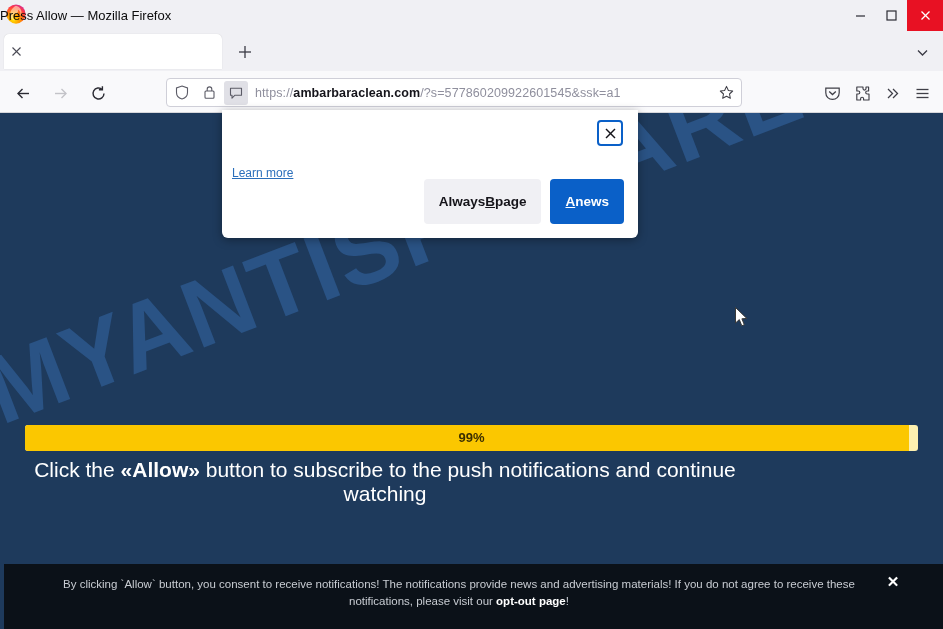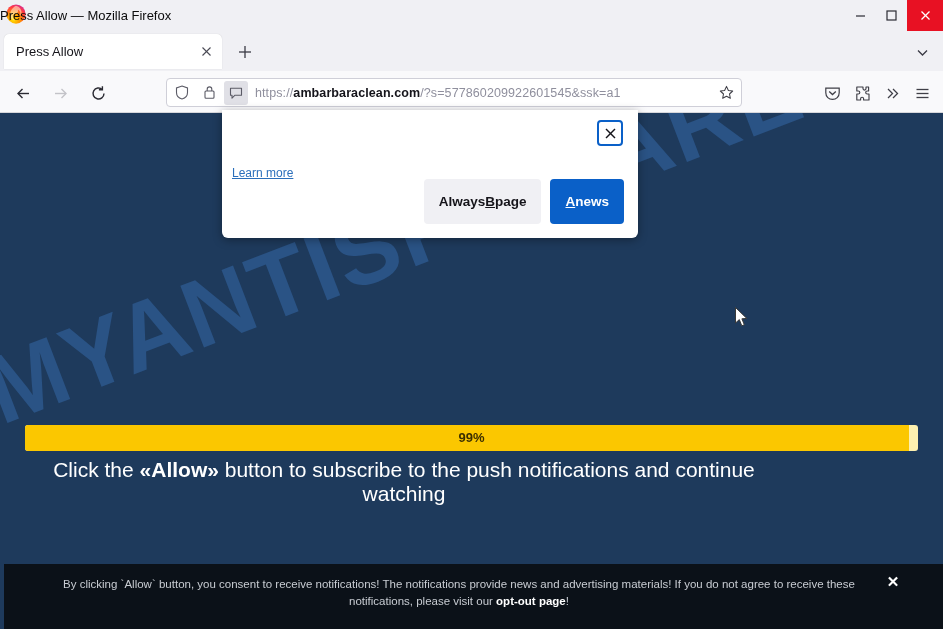--- a/index.html
+++ b/index.html
@@ -167,21 +167,20 @@
     text-align: center;
     font-size: 13px; font-weight: 700; color: #3c3000;
   }
 
   .cta-text {
     position: absolute; left: 0; top: 345px;
     width: 770px;
     text-align: center;
     font-size: 21px; color: #ffffff;
     font-weight: 400;
-    margin-left: 19px;
   }
   .cta-text b { font-weight: 700; }
 
   .cursor {
     position: absolute; left: 735px; top: 194px;
     width: 14px; height: 20px;
   }
 
   
   .consent {
@@ -282,21 +281,20 @@
       <svg width="11" height="11" viewBox="0 0 11 11">
           <line x1="1.5" y1="1.5" x2="9.5" y2="9.5" stroke="currentColor" stroke-width="1.3"></line>
           <line x1="9.5" y1="1.5" x2="1.5" y2="9.5" stroke="currentColor" stroke-width="1.3"></line>
         </svg>
     </div>
   </div>
 </div>
 
 <div class="tabstrip">
   <div class="tab">
-    <span class="tab-title">Press Allow</span>
     <span class="tab-close">
       <svg width="11" height="11" viewBox="0 0 11 11">
           <line x1="1.5" y1="1.5" x2="9.5" y2="9.5" stroke="currentColor" stroke-width="1.1"></line>
           <line x1="9.5" y1="1.5" x2="1.5" y2="9.5" stroke="currentColor" stroke-width="1.1"></line>
         </svg>
     </span>
   </div>
   <div class="newtab">
     <svg width="14" height="14" viewBox="0 0 14 14">
         <line x1="7" y1="1" x2="7" y2="13" stroke="currentColor" stroke-width="1.3"></line>

